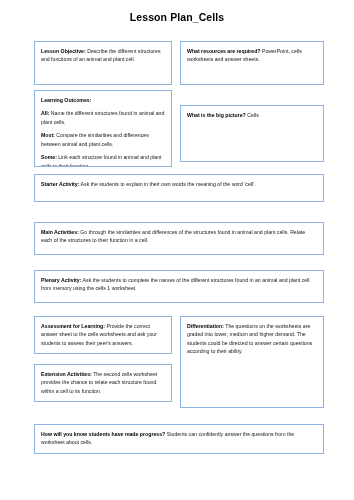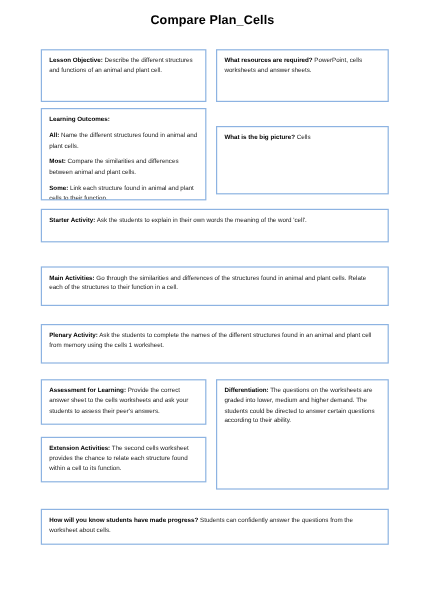--- a/index.html
+++ b/index.html
@@ -64,21 +64,21 @@
   .b-afl            { left: 34px;  top: 316px; width: 138px; height: 38px; }
   .b-differentiation{ left: 180px; top: 316px; width: 144px; height: 92px; }
   .b-extension      { left: 34px;  top: 364px; width: 138px; height: 38px; }
   .b-progress       { left: 34px;  top: 424px; width: 290px; height: 30px; }
 </style>
 </head>
 <body>
 
 <div class="page">
 
-  <div class="doc-title">Compare Plan_Cells</div>
+  <div class="doc-title">Lesson Plan_Cells</div>
 
   <div class="box b-objective">
     <p><span class="lbl">Lesson Objective:</span><span> Describe the different structures and functions of an animal and plant cell.</span></p>
   </div>
 
   <div class="box b-outcomes">
     <p><span class="lbl">Learning Outcomes:</span></p>
     <p><span class="lbl">All:</span><span> Name the different structures found in animal and plant cells.</span></p>
     <p><span class="lbl">Most:</span><span> Compare the similarities and differences between animal and plant cells.</span></p>
     <p><span class="lbl">Some:</span><span> Link each structure found in animal and plant cells to their function.</span></p>

